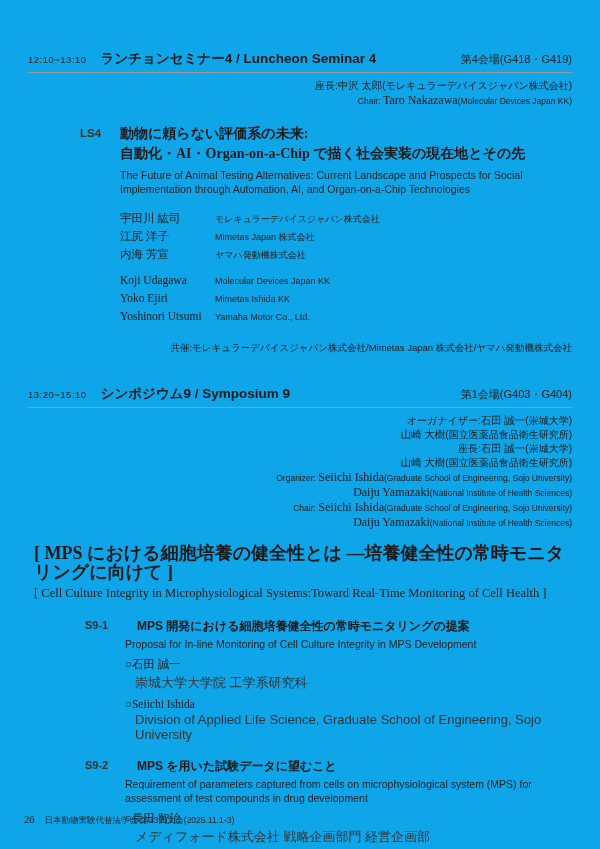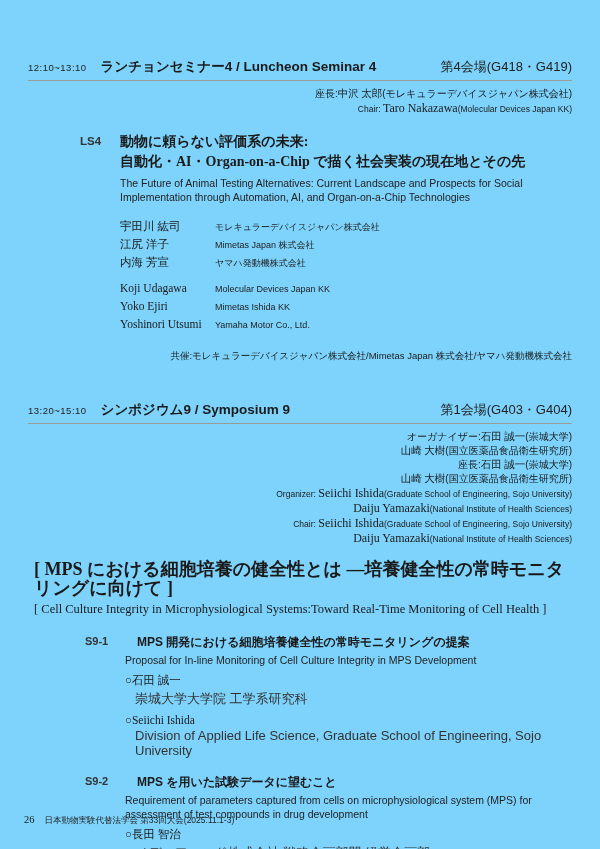--- a/index.html
+++ b/index.html
@@ -1,35 +1,35 @@
 <!DOCTYPE html>
 <html><head>
 <meta charset="utf-8">
 <style>
   html,body{margin:0;padding:0;background:#e8e8e8;}
   .page{
     position:relative;
     width:600px;height:849px;
     margin:0 auto;
-    background:#7dd3fc;
+    background:#0ea5e9;
     font-family:"Liberation Sans",sans-serif;
     color:#1a1a1a;
     box-sizing:border-box;
     padding:50px 28px 0 28px;
     overflow:hidden;
   }
   
   .session-header{
     display:flex;align-items:baseline;
     padding-bottom:4px;
     border-bottom:1px solid #9a9a9a;
   }
   .time{font-size:9.5px;letter-spacing:.5px;color:#222;white-space:nowrap;}
   .session-title{font-size:13.5px;font-weight:bold;margin-left:14px;white-space:nowrap;}
-  .room{font-size:13px;margin-left:auto;white-space:nowrap;color:#222;margin-top:8px;}
+  .room{font-size:11px;margin-left:auto;white-space:nowrap;color:#222;}
 
   
   .rightblock{text-align:right;margin-top:6px;}
   .line-ja{font-size:10.5px;line-height:14px;font-family:"Liberation Serif",serif;}
   .line-ja .jlabel{font-family:"Liberation Sans",sans-serif;font-size:10px;}
   .line-ja .jaffil{font-family:Liberation Sans, sans-serif;font-size:10px;}
   .line-en{font-size:8.5px;line-height:14px;}
   .line-en .ename{font-family:"Liberation Serif",serif;font-size:12px;}
 
   

